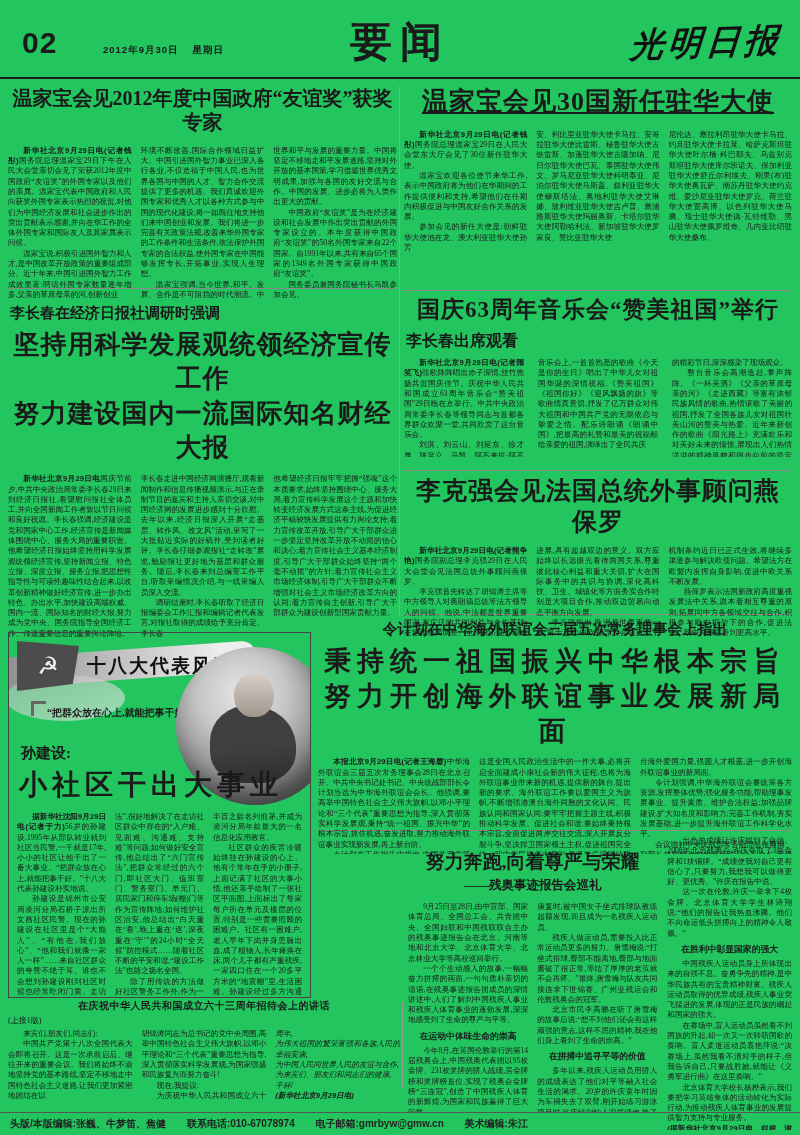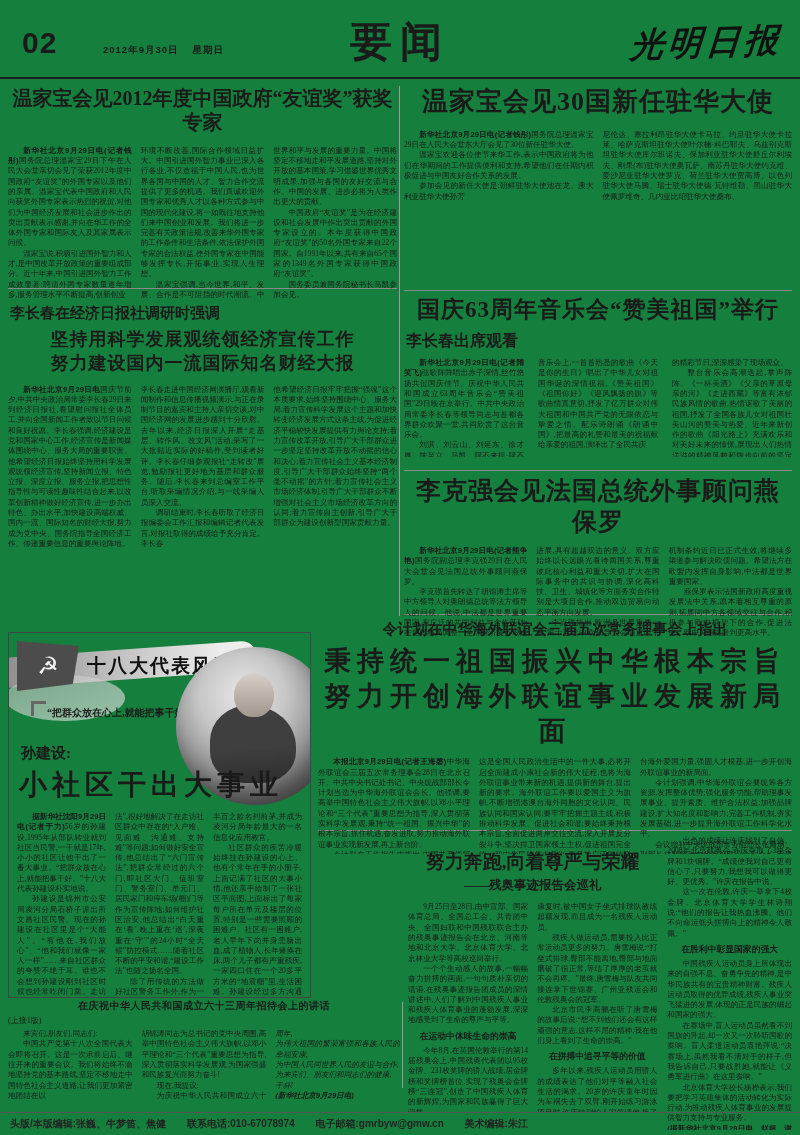--- a/index.html
+++ b/index.html
@@ -1,16 +1,16 @@
 <!DOCTYPE html>
 <html><head>
 <meta charset="utf-8">
 <style>
   html,body{margin:0;padding:0;background:#e8e8e6;}
-  .page{position:relative;width:800px;height:1135px;background:#15803d;margin:0 auto;
+  .page{position:relative;width:800px;height:1135px;background:#22c55e;margin:0 auto;
         font-family:"Liberation Serif",serif;color:#1a1a1a;overflow:hidden;}
   
   .header{position:absolute;left:0;top:0;width:800px;height:77px;border-bottom:2px solid #1c1c1c;}
   .pagenum{position:absolute;left:22px;top:26px;font:bold 30px "Liberation Sans",sans-serif;letter-spacing:1px;}
   .dateline{position:absolute;left:103px;top:44px;font:bold 9.5px "Liberation Sans",sans-serif;letter-spacing:1px;}
   .dateline span{margin-right:14px;}
   .section-title{position:absolute;left:0;right:0;top:14px;text-align:center;
         font:bold 42px "Liberation Serif",serif;letter-spacing:8px;}
   .masthead{position:absolute;right:18px;top:20px;font:bold italic 34px "DejaVu Serif",serif;
         transform:rotate(-2deg) skewX(-6deg);letter-spacing:4px;color:#111;}
@@ -26,26 +26,26 @@
   .body .col:not(:first-child) p:first-child{text-indent:0;}
   .lead{font-family:"Liberation Sans",sans-serif;font-weight:bold;}
   .subhead{font:bold 8.8px "Liberation Sans",sans-serif;text-align:center;margin:5px 0 3px;text-indent:0;}
   .caption{font-family:"Liberation Sans",sans-serif;font-weight:bold;text-indent:0 !important;font-style:normal;}
   
   #friendship{left:8px;top:86px;width:389px;}
   #friendship .headline{font-size:20px;}
   #friendship .body{margin-top:11px;height:155px;}
 
   #ambassadors{left:404px;top:86px;width:388px;}
-  #ambassadors .headline{font-size:26px;letter-spacing:1px;}
+  #ambassadors .headline{font-size:26px;letter-spacing:1px;text-decoration:underline;}
   #ambassadors .body{margin-top:12px;height:150px;}
 
   #lichangchun{left:8px;top:304px;width:389px;}
   #lichangchun .kicker{font:bold 15px "Liberation Sans",sans-serif;margin:0 0 5px 2px;}
-  #lichangchun .headline{font-size:18px;line-height:1.32;letter-spacing:1px;}
+  #lichangchun .headline{font-size:26px;line-height:1.32;letter-spacing:1px;}
   #lichangchun .body{margin-top:9px;height:218px;}
 
   #concert{left:404px;top:296px;width:388px;}
   #concert .headline{font-size:23px;letter-spacing:1px;}
   #concert .subtitle{font:bold 16px "Liberation Sans",sans-serif;margin:7px 0 6px 2px;}
   #concert .body{height:99px;gap:14px;}
 
   #likeqiang{left:404px;top:476px;width:388px;}
   #likeqiang .headline{font-size:25px;letter-spacing:1px;}
   #likeqiang .body{margin-top:9px;height:90px;}
@@ -132,41 +132,44 @@
   <div class="hrule" style="left:404px;top:614px;width:388px;"></div>
   <div class="hrule" style="left:318px;top:830px;width:474px;"></div>
   <div class="vrule" style="left:402px;top:1002px;height:86px;"></div>
   <div class="hrule" style="left:0;top:1112px;width:800px;background:#555;"></div>
 
   <div class="article" id="friendship">
     <div class="headline">温家宝会见2012年度中国政府“友谊奖”获奖专家</div>
     <div class="body">
         <div class="col">
           <p><b class="lead">新华社北京9月29日电(记者钱彤)</b>国务院总理温家宝29日下午在人民大会堂亲切会见了荣获2012年度中国政府“友谊奖”的外国专家以及他们的亲属。温家宝代表中国政府和人民向获奖外国专家表示热烈的祝贺,对他们为中国经济发展和社会进步作出的突出贡献表示感谢,并向在华工作的全体外国专家和国际友人及其家属表示问候。</p>
-          <p>温家宝说,积极引进国外智力和人才,是中国改革开放政策的重要组成部分。近十年来,中国引进国外智力工作成效显著:聘请外国专家数量逐年增多,服务管理水平不断提高,创新创业</p>
+          <p>温家宝说,积极引进国外智力和人才,是中国改革开放政策的重要组成部分。近十年来,中国引进国外智力工作成效显著:聘请外国专家数量逐年增多,父亲的草原母亲的河,创新创业</p>
         </div>
         <div class="col">
           <p>环境不断改善,国际合作领域日益扩大。中国引进国外智力事业已深入各行各业,不仅造福于中国人民,也为世界各国与中国的人才、智力合作交流提供了更多的机遇。我们真诚欢迎外国专家和优秀人才以各种方式参与中国的现代化建设,将一如既往地支持他们来中国创业和发展。我们将进一步完善有关政策法规,改善来华外国专家的工作条件和生活条件,依法保护外国专家的合法权益,使外国专家在中国能够发挥专长,开拓事业,实现人生理想。</p>
           <p>温家宝强调,当今世界,和平、发展、合作是不可阻挡的时代潮流。中国是世界上最大的发展中国家,也是促进</p>
         </div>
         <div class="col">
           <p>世界和平与发展的重要力量。中国将坚定不移地走和平发展道路,坚持对外开放的基本国策,学习借鉴世界优秀文明成果,加强与各国的友好交流与合作。中国的发展、进步必将为人类作出更大的贡献。</p>
           <p>中国政府“友谊奖”是为在经济建设和社会发展中作出突出贡献的外国专家设立的。本年度获得中国政府“友谊奖”的50名外国专家来自22个国家。自1991年以来,共有来自65个国家的1349名外国专家获得中国政府“友谊奖”。</p>
           <p>国务委员兼国务院秘书长马凯参加会见。</p>
         </div>
       </div>
   </div>
 
   <div class="article" id="ambassadors">
     <div class="headline">温家宝会见30国新任驻华大使</div>
     <div class="body">
         <div class="col">
           <p><b class="lead">新华社北京9月29日电(记者钱彤)</b>国务院总理温家宝29日在人民大会堂东大厅会见了30位新任驻华大使。</p>
           <p>温家宝欢迎各位使节来华工作,表示中国政府将为他们在华期间的工作提供便利和支持,希望他们在任期内积极促进与中国友好合作关系的发展。</p>
           <p>参加会见的新任大使是:朝鲜驻华大使池在龙、澳大利亚驻华大使孙芳</p>
+        </div>
+        <div class="col">
+          <p>安、利比里亚驻华大使卡马拉、安哥拉驻华大使比雷斯、秘鲁驻华大使古铁雷斯、加蓬驻华大使古隆加纳、尼日尔驻华大使巴瓦、泰国驻华大使伟文、罗马尼亚驻华大使科明泰亚、尼泊尔驻华大使马斯盖、叙利亚驻华大使穆斯塔法、奥地利驻华大使艾琳娜、玻利维亚驻华大使吉卢普、塞浦路斯驻华大使玛丽奥斯、卡塔尔驻华大使阿勒哈利法、新加坡驻华大使罗家良、赞比亚驻华大使</p>
         </div>
         <div class="col">
           <p>尼伦达、塞拉利昂驻华大使卡马拉、约旦驻华大使卡拉莱、哈萨克斯坦驻华大使叶尔楠·科巴耶夫、乌兹别克斯坦驻华大使库尔班诺夫、保加利亚驻华大使舒丘尔利埃夫、刚果(布)驻华大使奥瓦萨、南苏丹驻华大使约克维、爱沙尼亚驻华大使罗克、荷兰驻华大使贾高博、以色列驻华大使马腾、瑞士驻华大使德·瓦特维勒、黑山驻华大使佩罗维奇、几内亚比绍驻华大使桑布。</p>
         </div>
       </div>
   </div>
 
   <div class="article" id="lichangchun">
     <div class="kicker">李长春在经济日报社调研时强调</div>
     <div class="headline">
@@ -210,21 +213,21 @@
     <div class="body">
         <div class="col">
           <p><b class="lead">新华社北京9月29日电(记者熊争艳)</b>国务院副总理李克强29日在人民大会堂会见法国总统外事顾问燕保罗。</p>
           <p>李克强首先转达了胡锦涛主席等中方领导人对奥朗德总统等法方领导人的问候。他说,中法都是世界重要国家,有广泛的共同利益与合作基础,在世界格局调整、全球经济复苏艰难的情况下,中法加强合作,推动全面战略伙伴关系取得新</p>
         </div>
         <div class="col">
           <p>进展,具有超越双边的意义。双方应始终以长远眼光看待两国关系,尊重彼此核心利益和重大关切,扩大在国际事务中的共识与协调,深化高科技、卫生、城镇化等方面务实合作特别是大项目合作,推动双边贸易向动态平衡方向发展。</p>
           <p>李克强指出,欧洲是世界重要一极,第十五次中欧领导人会晤重申了中欧关系的全球性、战略性。中方乐见欧洲稳定</p>
         </div>
         <div class="col">
-          <p>机制条约近日已正式生效,将继续多渠道参与解决欧债问题。希望法方在欧盟内发挥自身影响,中法都是世界重要国家。</p>
+          <p>机制条约近日已正式生效,将继续多渠道参与解决欧债问题。希望法方在欧盟内发挥自身影响,促进中欧关系不断发展。</p>
           <p>燕保罗表示法国新政府高度重视发展法中关系,愿本着相互尊重的原则,拓展同中方各领域交往与合作,积极参与欧中框架下的合作,促进法中、欧中关系提升到更高水平。</p>
         </div>
       </div>
   </div>
 
   <div class="article" id="lingjihua">
     <div class="kicker">令计划在中华海外联谊会三届五次常务理事会上指出</div>
     <div class="headline">
       <div>秉持统一祖国振兴中华根本宗旨</div>
       <div>努力开创海外联谊事业发展新局面</div>

